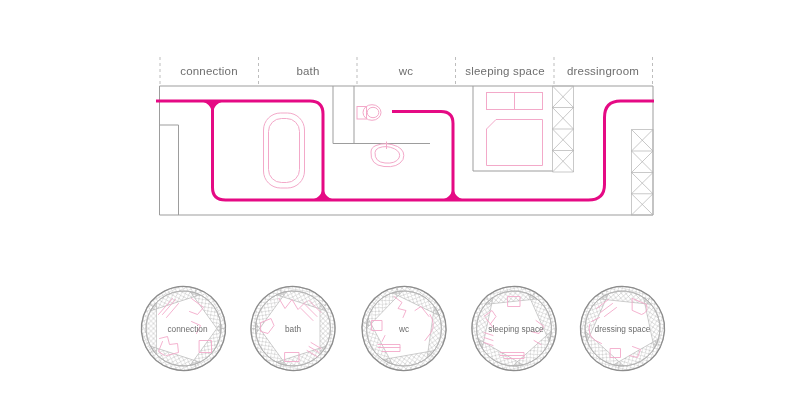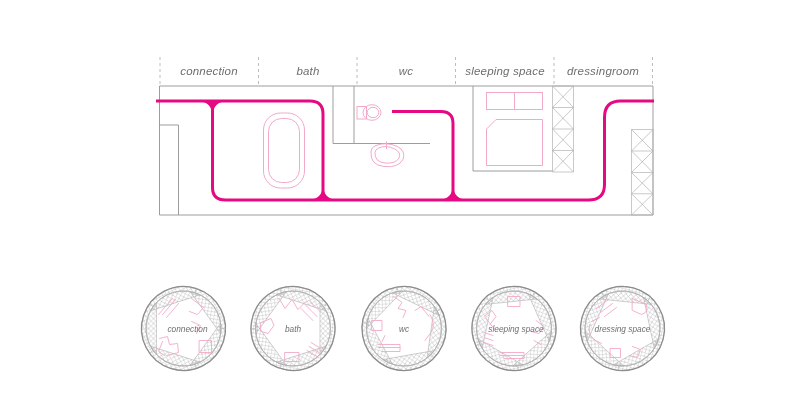--- a/index.html
+++ b/index.html
@@ -2,21 +2,21 @@
 <html style="--route: #e50a84; --furniture: #f3a9c9; --wall: #9d9d9d; --hatch: #b2b2b2; --label: #6e6e6e;"><head>
 <meta charset="utf-8">
 <style>
   :root{
     --route:#e50a84; --furniture:#f3a9c9; --wall:#9d9d9d;
     --hatch:#b2b2b2; --label:#6e6e6e; --tick:#bdbdbd; --bg:#ffffff;
   }
   html,body{margin:0;padding:0;background:var(--bg);}
   .canvas{
     position:relative;width:795px;height:415px;background:var(--bg);
-    font-family:"Liberation Sans",sans-serif;overflow:hidden;font-style:italic;
+    font-family:"Liberation Sans",sans-serif;overflow:hidden;
   }
   svg{display:block}
   .lbl{fill:var(--label);font-size:11.5px;text-anchor:middle;letter-spacing:.2px}
   .tlbl{fill:var(--label);font-size:8.3px;text-anchor:middle}
   .tick{stroke:var(--tick);stroke-width:1;stroke-dasharray:3,3;fill:none}
   .wall{stroke:var(--wall);stroke-width:1;fill:none}
   .hatchf{stroke:var(--hatch);stroke-width:.7;fill:none}
   .route{stroke:var(--route);stroke-width:3;fill:none}
   .routef{fill:var(--route);stroke:none}
   .pinkf{stroke:var(--furniture);stroke-width:1;fill:none}

